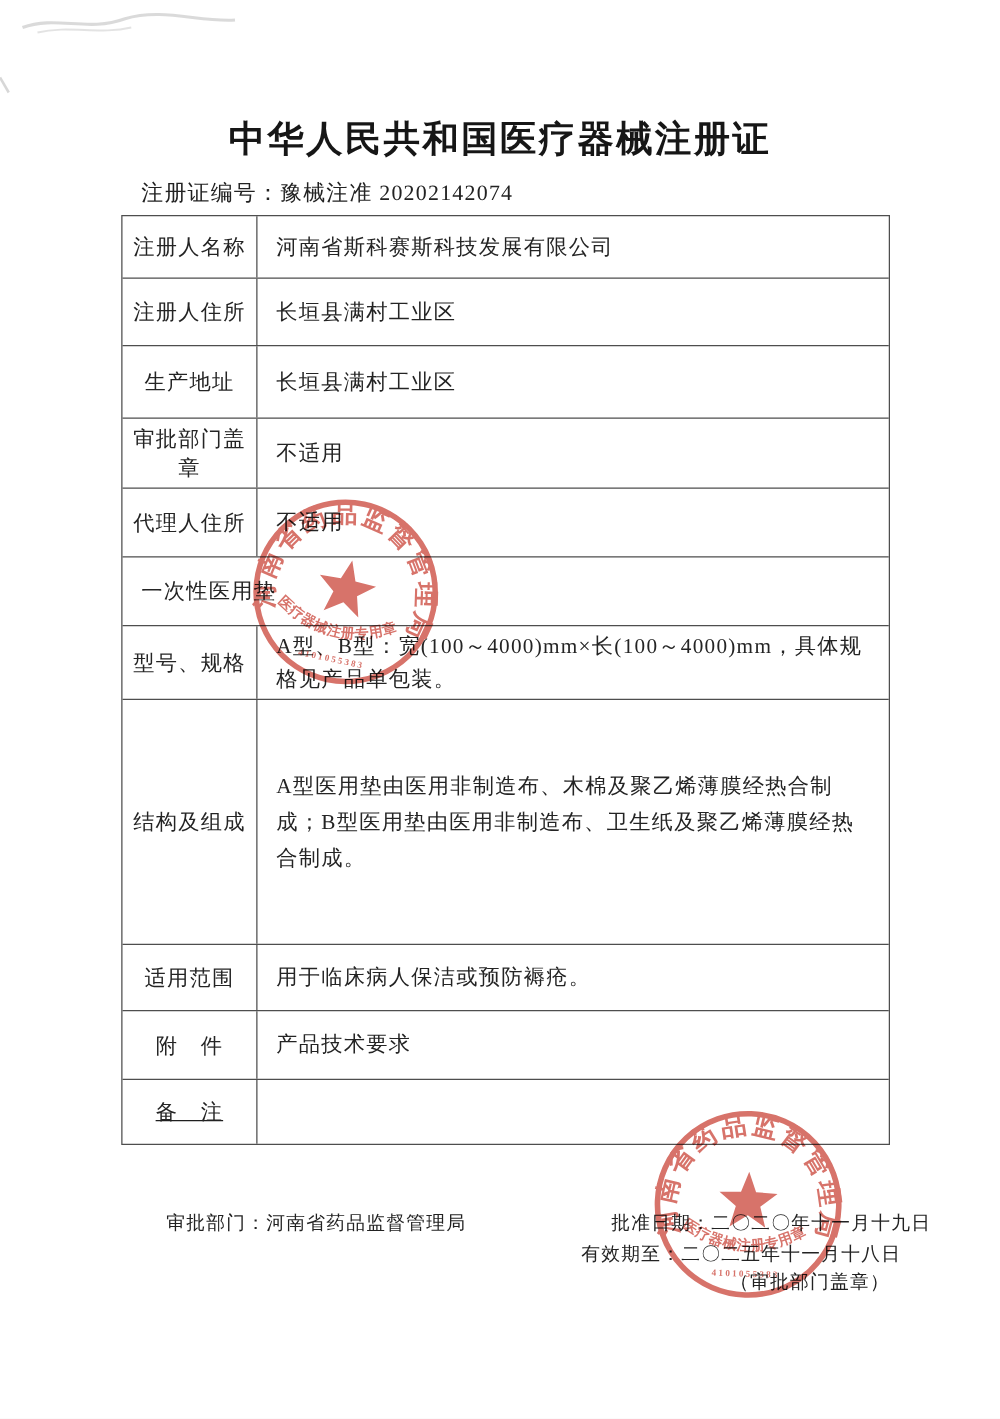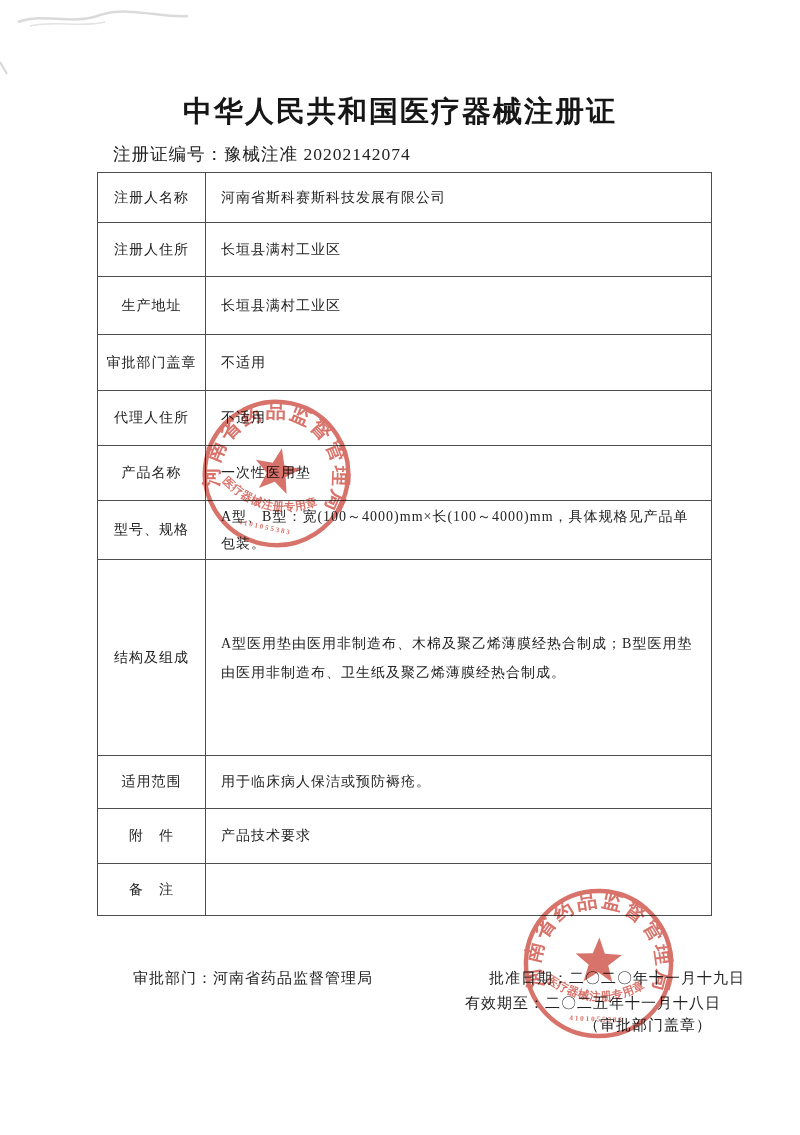--- a/index.html
+++ b/index.html
@@ -17,22 +17,22 @@
     text-align:center;font-size:29px;font-weight:bold;letter-spacing:2px;color:#161616;
   }
   .cert-line{
     position:absolute;left:113px;top:142px;font-size:17.5px;letter-spacing:1px;color:#222;
   }
   .reg-table{
     position:absolute;left:97px;top:172px;width:615px;
     border:1px solid #4e4e4e;box-sizing:border-box;background:transparent;
   }
   .row{display:flex;border-bottom:1px solid #4e4e4e;box-sizing:border-box;}
-  .row:last-child{border-bottom:none;}
-  .cell{box-sizing:border-box;font-size:14px;letter-spacing:1px;color:#242424;}
+  .row:last-child{border-bottom:none;text-decoration:underline;}
+  .cell{box-sizing:border-box;font-size:17px;letter-spacing:1px;color:#242424;}
   .cell.label{
     width:108px;border-right:1px solid #4e4e4e;
     display:flex;align-items:center;justify-content:center;text-align:center;
     padding:0 4px;
   }
   .cell.value{
     flex:1;display:flex;align-items:center;text-align:left;
     padding:3px 14px 3px 15px;line-height:28px;
   }
   .r1{height:50px}.r2{height:54px}.r3{height:58px}.r4{height:56px}
@@ -85,21 +85,20 @@
     </div>
     <div class="row r4">
       <div class="cell label">审批部门盖章</div>
       <div class="cell value">不适用</div>
     </div>
     <div class="row r5">
       <div class="cell label">代理人住所</div>
       <div class="cell value">不适用</div>
     </div>
     <div class="row r6">
-      <div class="cell label">产品名称</div>
       <div class="cell value">一次性医用垫</div>
     </div>
     <div class="row r7">
       <div class="cell label">型号、规格</div>
       <div class="cell value">A型、B型：宽(100～4000)mm×长(100～4000)mm，具体规格见产品单包装。</div>
     </div>
     <div class="row r8">
       <div class="cell label">结构及组成</div>
       <div class="cell value">A型医用垫由医用非制造布、木棉及聚乙烯薄膜经热合制成；B型医用垫由医用非制造布、卫生纸及聚乙烯薄膜经热合制成。</div>
     </div>

